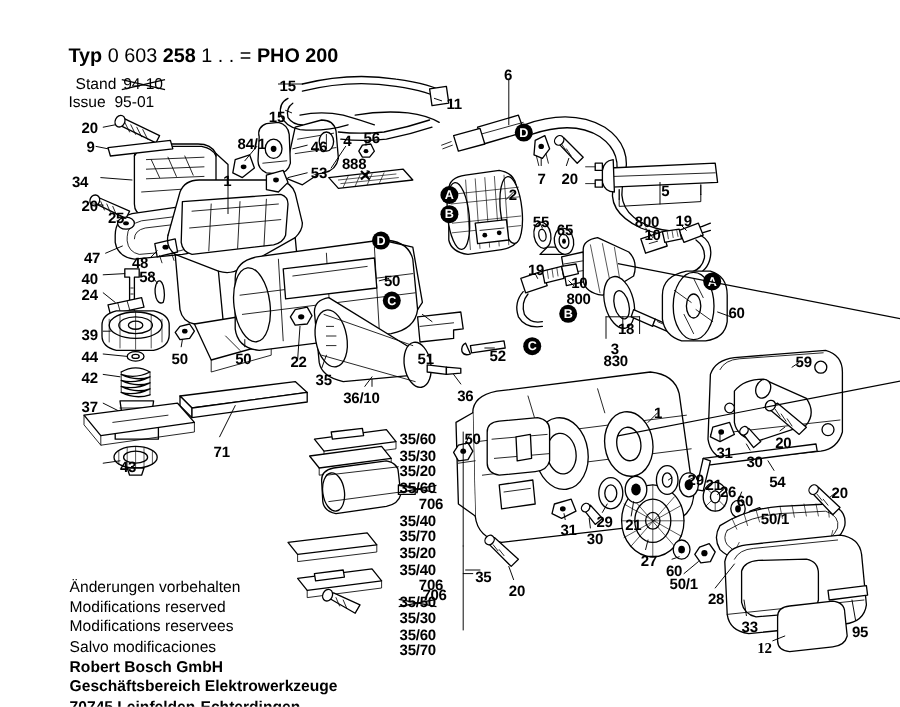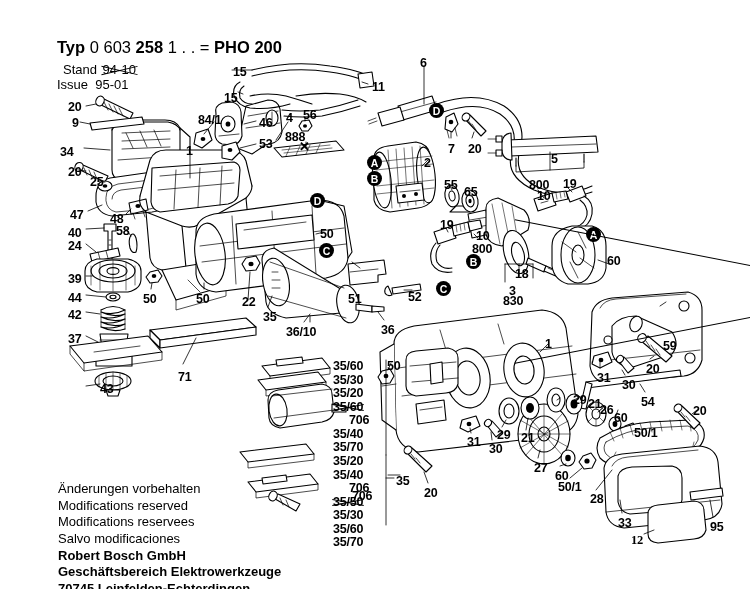--- a/index.html
+++ b/index.html
@@ -684,21 +684,21 @@
       <div class="lbl" style="left: 503px; top: 295px;">830</div>
       <div class="lbl" style="left: 607px; top: 255px;">60</div>
       <div class="lbl" style="left: 348px; top: 254px; margin-top: 39px;">51</div>
       <div class="lbl" style="left: 408px; top: 291px;">52</div>
       <div class="lbl" style="left: 242px; top: 296px;">22</div>
       <div class="lbl" style="left: 263px; top: 311px;">35</div>
       <div class="lbl" style="left: 286px; top: 326px;">36/10</div>
       <div class="lbl" style="left: 381px; top: 324px;">36</div>
       <div class="lbl" style="left: 320px; top: 228px;">50</div>
       <div class="lbl" style="left: 545px; top: 338px;">1</div>
-      <div class="lbl" style="left: 663px; top: 296px; margin-top: 44px;">59</div>
+      <div class="lbl" style="left: 663px; top: 296px;">59</div>
       <div class="lbl" style="left: 646px; top: 363px;">20</div>
       <div class="lbl" style="left: 597px; top: 372px;">31</div>
       <div class="lbl" style="left: 622px; top: 379px;">30</div>
       <div class="lbl" style="left: 641px; top: 396px;">54</div>
       <div class="lbl" style="left: 634px; top: 427px;">50/1</div>
       <div class="lbl" style="left: 614px; top: 412px;">60</div>
       <div class="lbl" style="left: 600px; top: 404px;">26</div>
       <div class="lbl" style="left: 573px; top: 394px;">29</div>
       <div class="lbl" style="left: 588px; top: 398px;">21</div>
       <div class="lbl" style="left: 497px; top: 429px;">29</div>

